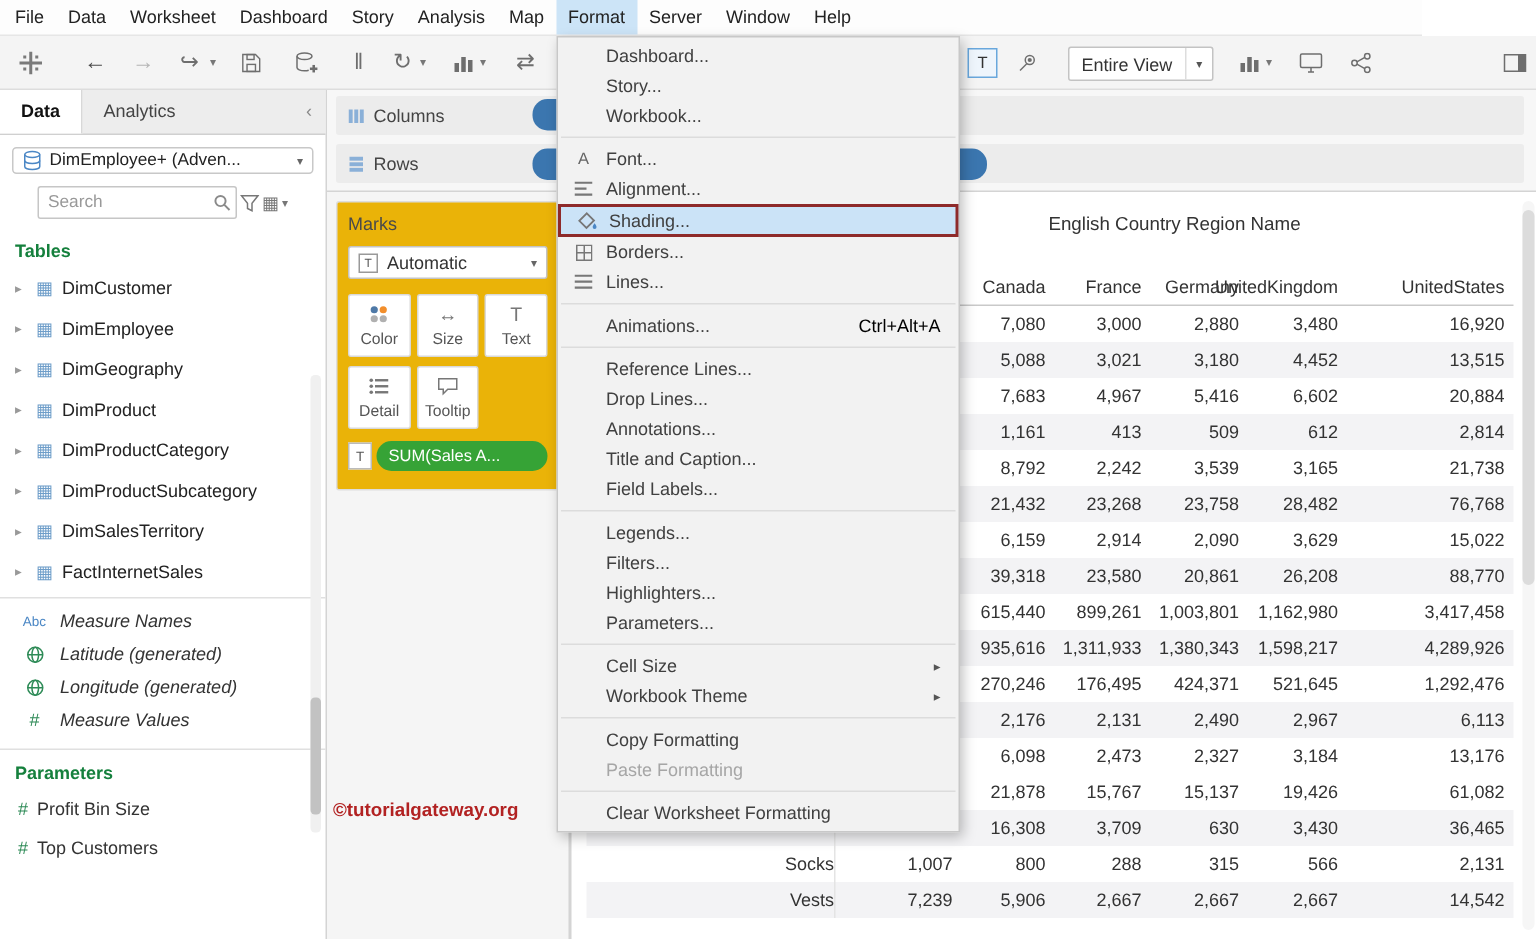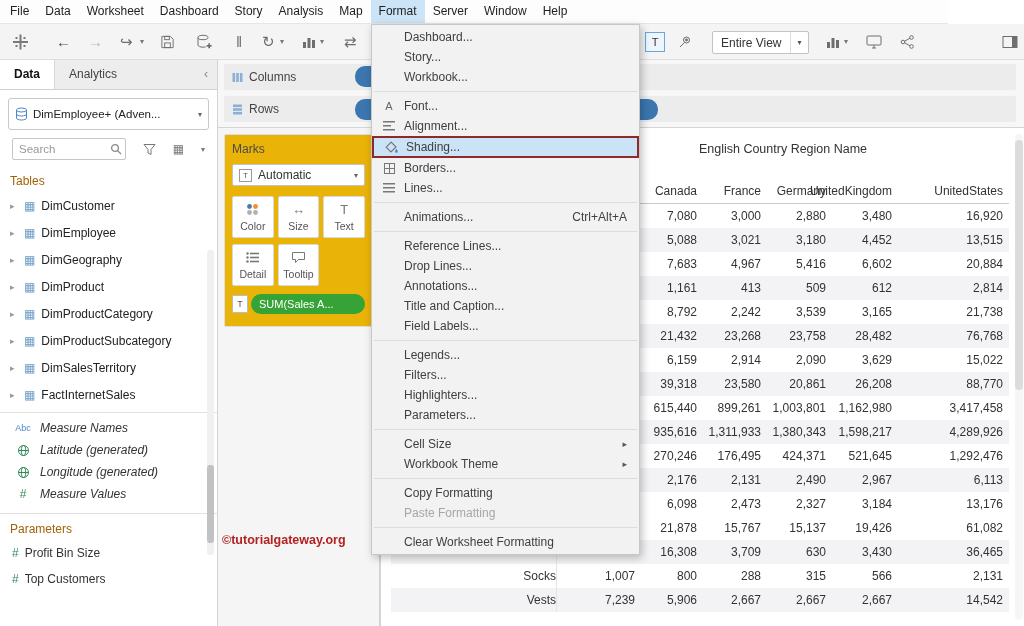--- a/index.html
+++ b/index.html
@@ -28,31 +28,31 @@
   .fit-lbl{flex:1;padding-left:8px;color:#333}
   .fit-caret{width:18px;text-align:center;font-size:8px;color:#555;border-left:1px solid #ddd;line-height:21px}
 
   
   .sidebar{position:absolute;left:0;top:60px;width:218px;height:566px;background:#fff;
            border-right:1px solid #d4d4d4;z-index:3}
   .sb-tabs{height:30px;display:flex;background:#ededed;border-bottom:1px solid #d0d0d0}
   .sb-tab{padding:0 14px;line-height:29px;color:#444}
   .sb-tab.active{background:#fff;font-weight:bold;color:#111;border-right:1px solid #d8d8d8}
   .sb-collapse{margin-left:auto;width:22px;text-align:center;line-height:29px;color:#888}
-  .ds-box{margin:8px;height:32px;border:1px solid #c8c8c8;border-radius:3px;background:#fff;
+  .ds-box{margin:8px;height:18px;border:1px solid #c8c8c8;border-radius:3px;background:#fff;
           display:flex;align-items:center;padding:0 6px;gap:5px}
   .ds-lbl{flex:1;font-size:11.5px;white-space:nowrap;overflow:hidden;color:#222}
   .ds-caret{font-size:8px;color:#666}
-  .search-row{margin:6px 12px;display:flex;align-items:center;gap:17px}
+  .search-row{margin:6px 25px;display:flex;align-items:center;gap:2px}
   .search-box{position:relative;width:136px;height:22px}
   .search-box input{width:100%;height:100%;border:1px solid #c6c6c6;border-radius:2px;
           padding:0 20px 0 6px;font-family:inherit;font-size:11.5px;color:#333;outline:none}
   .search-box input::placeholder{color:#999}
   .mag{position:absolute;right:4px;top:5px;line-height:0}
-  .sb-sec{padding:8px 10px 4px;font-weight:normal;color:#a16207}
+  .sb-sec{padding:8px 10px 4px;font-weight:bold;color:#15803d}
   .tbl-item{height:27px;display:flex;align-items:center;gap:6px;padding-left:10px}
   .chev{font-size:9px;color:#999;width:8px}
   .tbl-ic{color:#6d9dc9;font-size:12px}
   .tbl-lbl{color:#222}
   .fields{border-top:1px solid #e0e0e0;margin-top:4px;padding-top:4px}
   .fld{height:22px;display:flex;align-items:center;gap:6px;padding-left:12px}
   .fld .fic{width:22px;text-align:center;line-height:0}
   .fic-abc{font-size:9px;color:#4b87c5;line-height:normal}
   .fic-hash{font-size:12px;color:#2e8b57;line-height:normal}
   .fld .flbl{font-style:italic;color:#333}
@@ -111,21 +111,21 @@
   .v-scroll{position:absolute;right:1px;top:6px;width:8px;bottom:6px;background:#f6f6f6;border-radius:4px}
   .v-thumb{position:absolute;top:6px;width:8px;height:250px;background:#dcdcdc;border-radius:4px}
 
   
   .menu{position:absolute;left:371px;top:24px;width:269px;background:#f2f2f2;
         border:1px solid #c8c8c8;box-shadow:2px 3px 8px rgba(0,0,0,.25);z-index:50;padding:2px 0}
   .mi{position:relative;height:20px;display:flex;align-items:center;padding:0 12px 0 32px;color:#404040}
   .mi-ico{position:absolute;left:8px;width:18px;text-align:center;color:#666;font-size:11px;line-height:0}
   .mi-ico.txt{line-height:normal;font-size:11px}
   .mi-l{white-space:nowrap}
-  .mi-sc{margin-left:auto;color:#404040}
+  .mi-sc{margin-left:auto;color:#000000}
   .mi-arrow{margin-left:auto;font-size:9px;color:#555}
   .mi.disabled{color:#a6a6a6}
   .mi.hl{background:#cbe3f7;border:2px solid #8e2a2a;height:22px}
   .sep{height:1px;background:#dcdcdc;margin:4px 2px}
 </style>
 </head>
 <body>
 
 <div class="menubar">
   <span class="mb-item">File</span>

